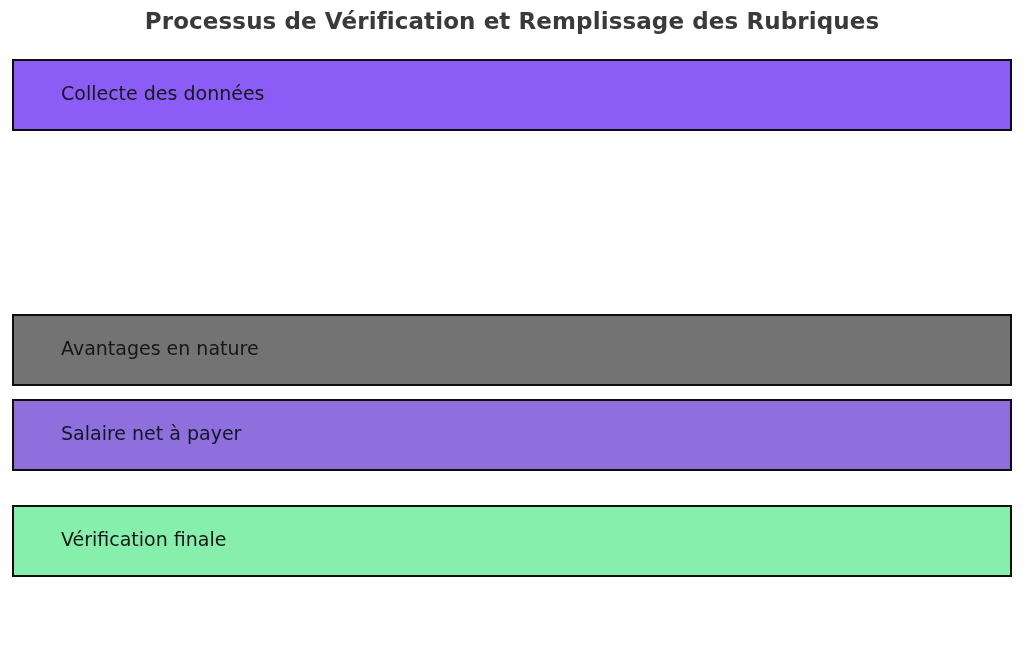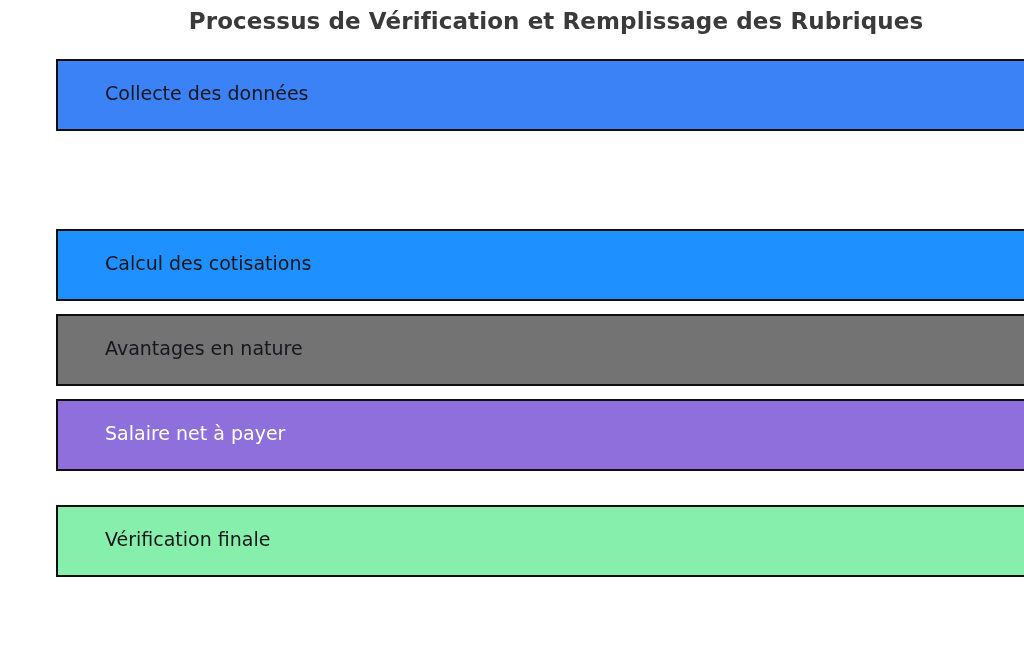--- a/index.html
+++ b/index.html
@@ -12,21 +12,20 @@
     height: 652px;
     position: relative;
     font-family: "DejaVu Sans", sans-serif;
     overflow: hidden;
   }
   .page {
     position: relative;
     width: 932px;
     height: 652px;
     background: #ffffff;
-    margin-left: 44px;
   }
   .chart-title {
     position: absolute;
     left: 0;
     top: 8px;
     width: 1024px;
     text-align: center;
     font-size: 23px;
     font-weight: bold;
     color: #3a3a3a;
@@ -61,35 +60,32 @@
 </style>
 </head>
 <body>
 
 <div class="page" style="background: rgb(255, 255, 255);">
 
   <div class="chart-title" style="color: rgb(58, 58, 58);">Processus de Vérification et Remplissage des Rubriques</div>
 
   <div class="bars-area">
 
-    <div class="bar-row" style="top: 1px; height: 72px; background: #3b82f6; border-color: rgb(14, 14, 14);">
+    <div class="bar-row" style="top: 1px; height: 72px; background: #8b5cf6; border-color: rgb(14, 14, 14);">
       <span class="bar-label" style="color: rgb(23, 22, 28);">Collecte des données</span>
     </div>
 
 
-    <div class="bar-row" style="top: 171px; height: 72px; background: rgb(30, 144, 255); border-color: rgb(14, 14, 14);">
-      <span class="bar-label" style="color: rgb(23, 22, 28);">Calcul des cotisations</span>
-    </div>
 
     <div class="bar-row" style="top: 256px; height: 72px; background: #737373; border-color: rgb(14, 14, 14);">
       <span class="bar-label" style="color: rgb(23, 22, 28);">Avantages en nature</span>
     </div>
 
     <div class="bar-row" style="top: 341px; height: 72px; background: rgb(142, 111, 219); border-color: rgb(14, 14, 14);">
-      <span class="bar-label" style="color: #ffffff;">Salaire net à payer</span>
+      <span class="bar-label" style="color: #0f172a;">Salaire net à payer</span>
     </div>
 
     <div class="bar-row" style="top: 447px; height: 72px; background: #86efac; border-color: rgb(14, 14, 14);">
       <span class="bar-label" style="color: rgb(23, 22, 28);">Vérification finale</span>
     </div>
 
   </div>
 
 </div>
 

